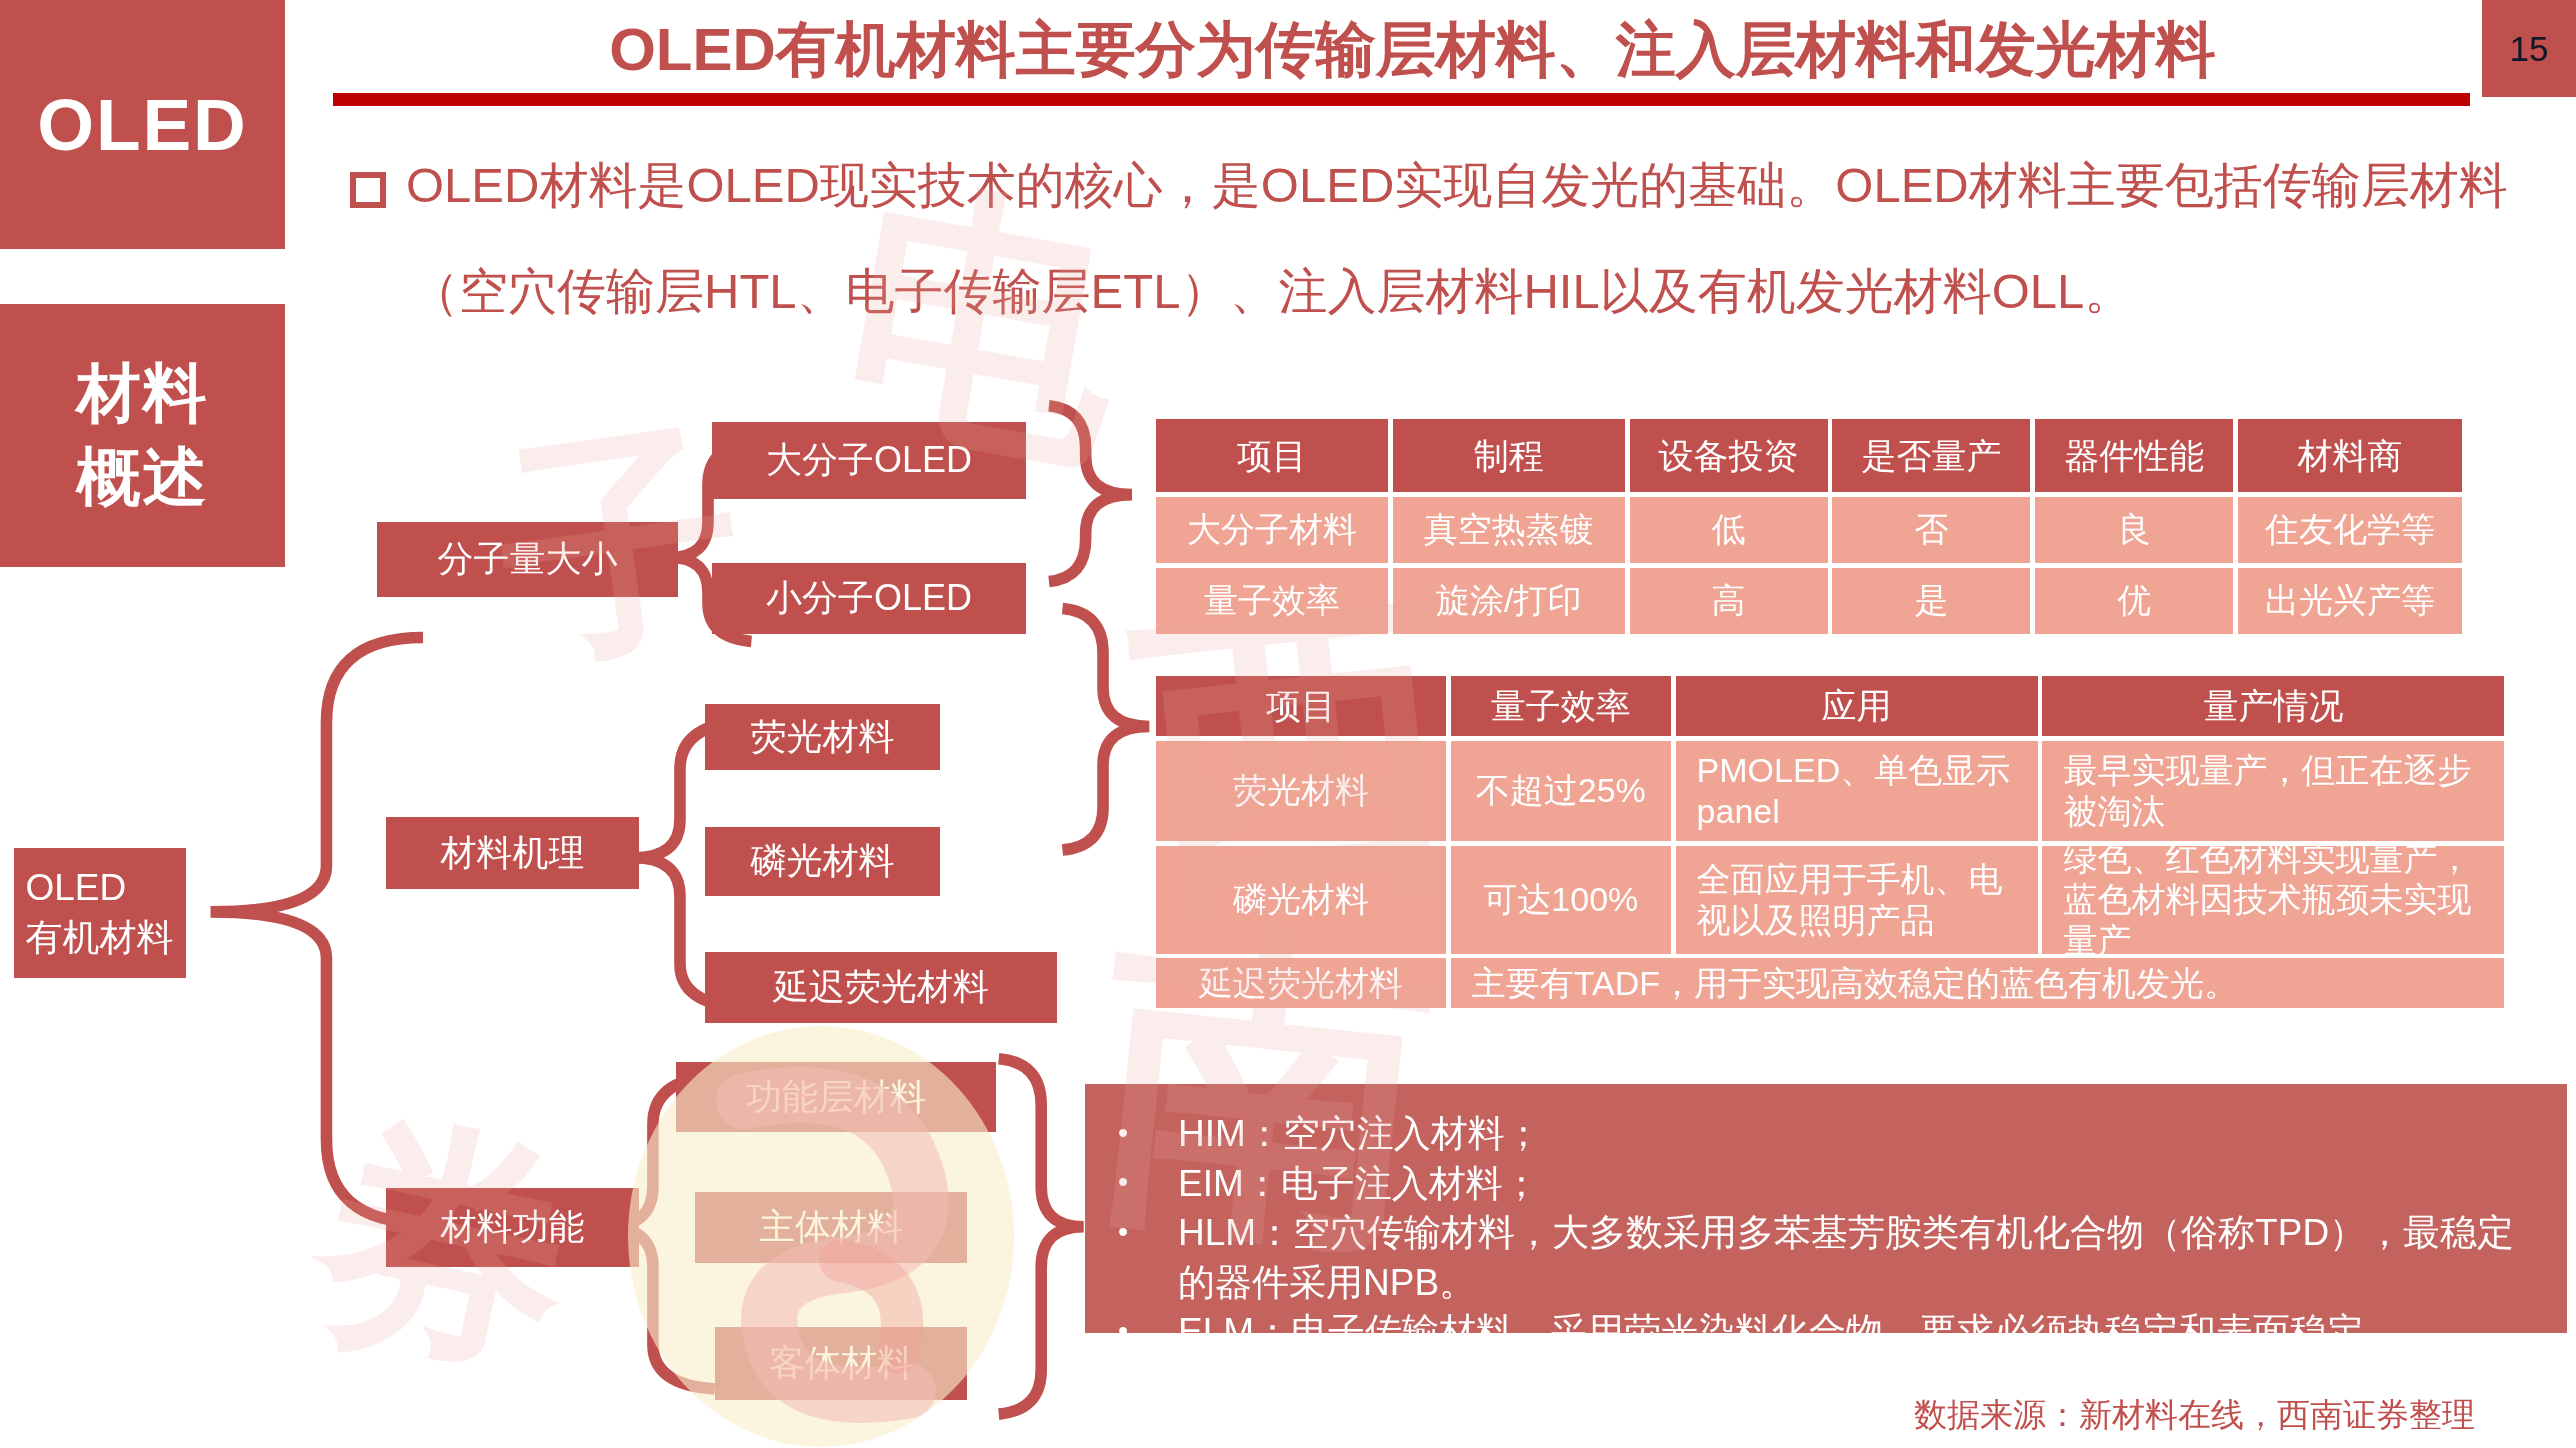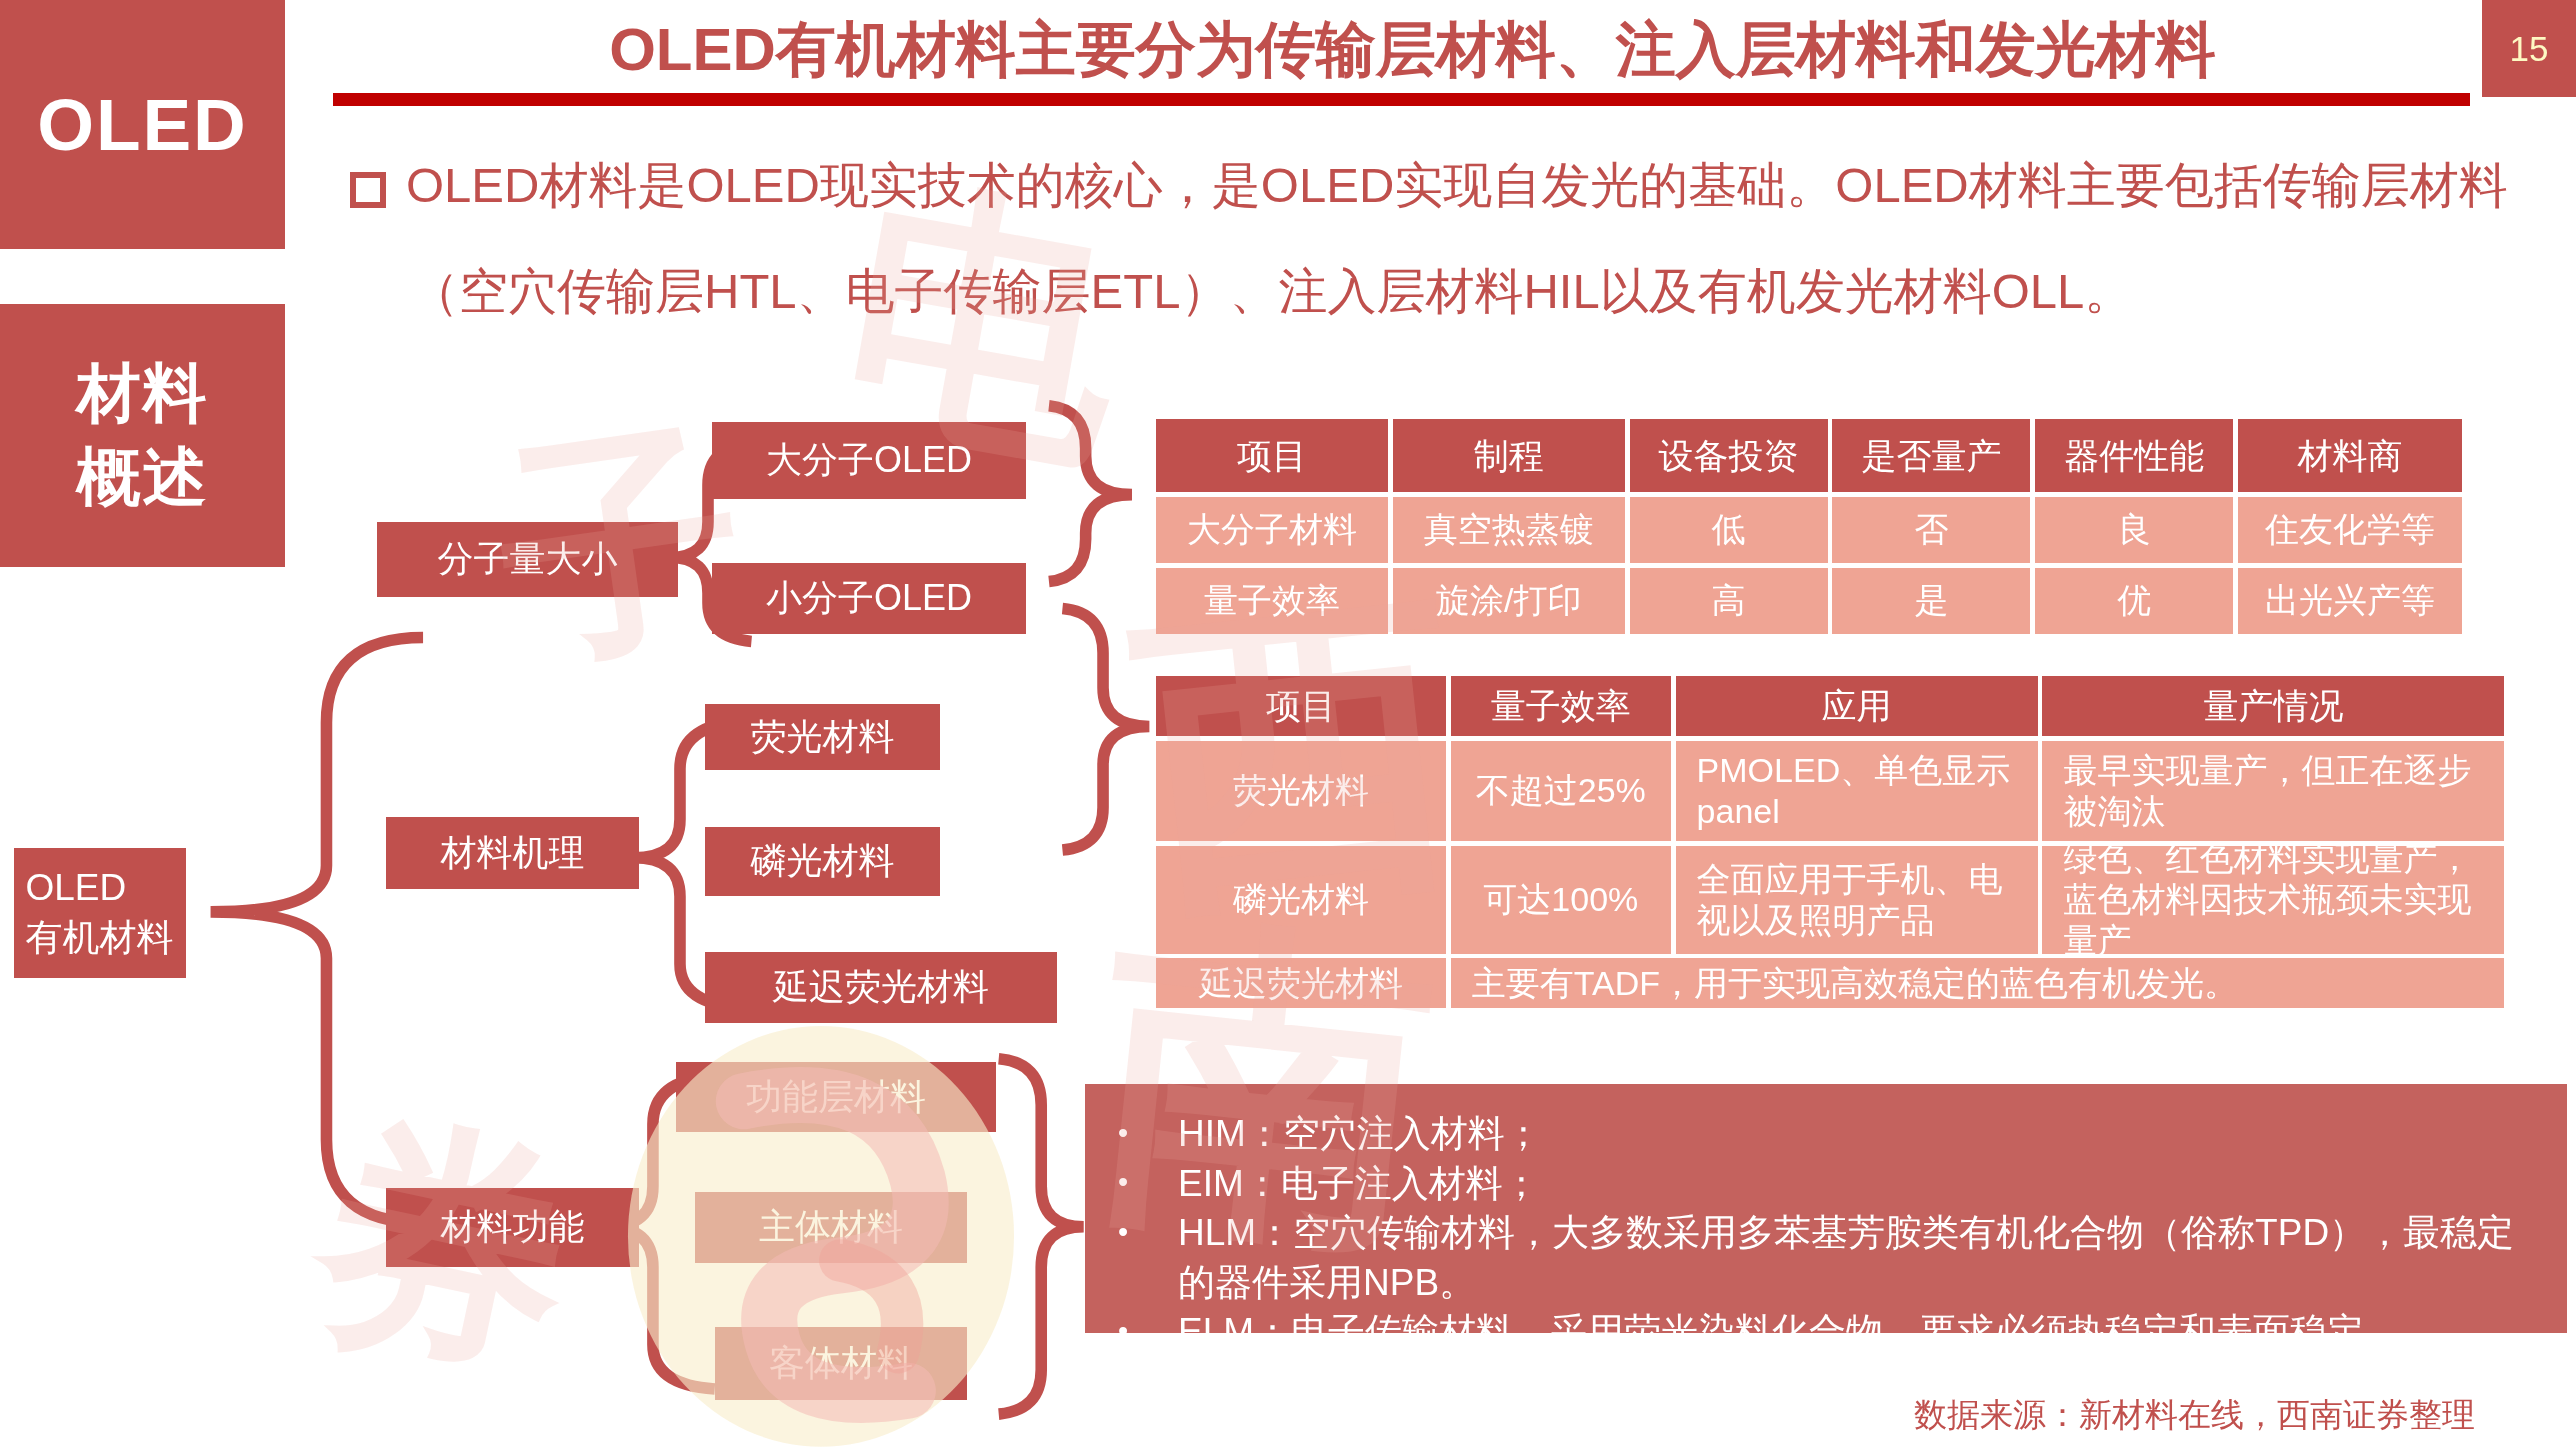--- a/index.html
+++ b/index.html
@@ -5,21 +5,21 @@
   html,body{margin:0;padding:0;background:#fff;}
   .stage{
     position:relative;width:2576px;height:1449px;overflow:hidden;background:#fff;
     font-family:"Liberation Sans","DejaVu Sans",sans-serif;
     --brand:#c0504d;--salmon:#efa494;--note:#c4625e;--rule:#c00000;
   }
   .redbox{position:absolute;background:var(--brand);color:#fff;display:flex;align-items:center;justify-content:center;text-align:left;z-index:2;}
   .sidebar-block{font-weight:bold;letter-spacing:1.9px;}
   .title{position:absolute;left:379px;top:9.7px;width:2067px;text-align:center;font-size:60px;font-weight:bold;color:var(--brand);z-index:2;white-space:nowrap;}
   .rule{position:absolute;left:333px;top:93px;width:2137px;height:12.6px;background:var(--rule);z-index:2;}
-  .pagenum{position:absolute;left:2482px;top:0;width:94px;height:97px;background:var(--brand);color:#fef9c3;font-size:35px;display:flex;align-items:center;justify-content:center;z-index:2;text-align:center;}
+  .pagenum{position:absolute;left:2482px;top:0;width:94px;height:97px;background:var(--brand);color:#0f172a;font-size:35px;display:flex;align-items:center;justify-content:center;z-index:2;text-align:center;}
   .bullet-square{position:absolute;left:350px;top:172px;width:24px;height:24px;border:6.8px solid var(--brand);z-index:2;}
   .intro-line{position:absolute;color:var(--brand);font-size:49px;white-space:nowrap;z-index:2;}
   .treebox{font-size:36px;}
   .roottext{font-size:37px;line-height:1.35;}
   .grid{position:absolute;display:grid;gap:4.8px;z-index:2;}
   .cell{background:var(--salmon);color:#fff;font-size:34px;display:flex;align-items:center;justify-content:center;line-height:1.2;}
   .cell.hd{background:var(--brand);font-size:35px;}
   .cell.left{justify-content:flex-start;text-align:left;padding-left:21px;padding-right:11.6px;}
   .notebox{position:absolute;left:1085px;top:1084px;width:1482px;height:249px;background:var(--note);color:#fff;z-index:2;
     padding:25px 29px 0 33px;box-sizing:border-box;font-size:37px;line-height:1.34;}

